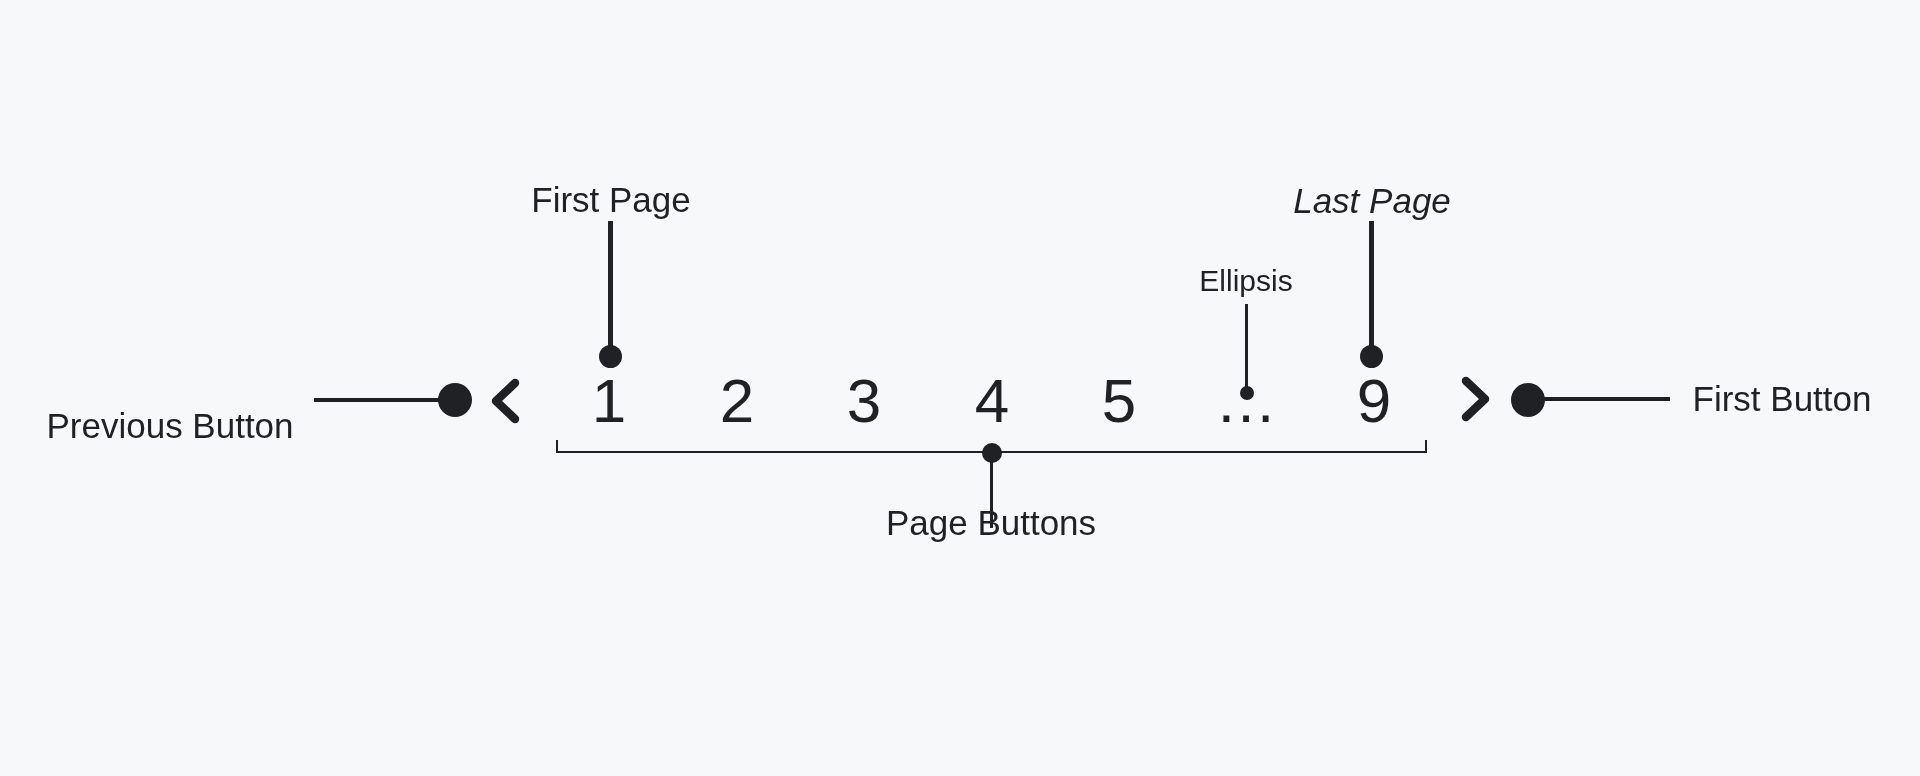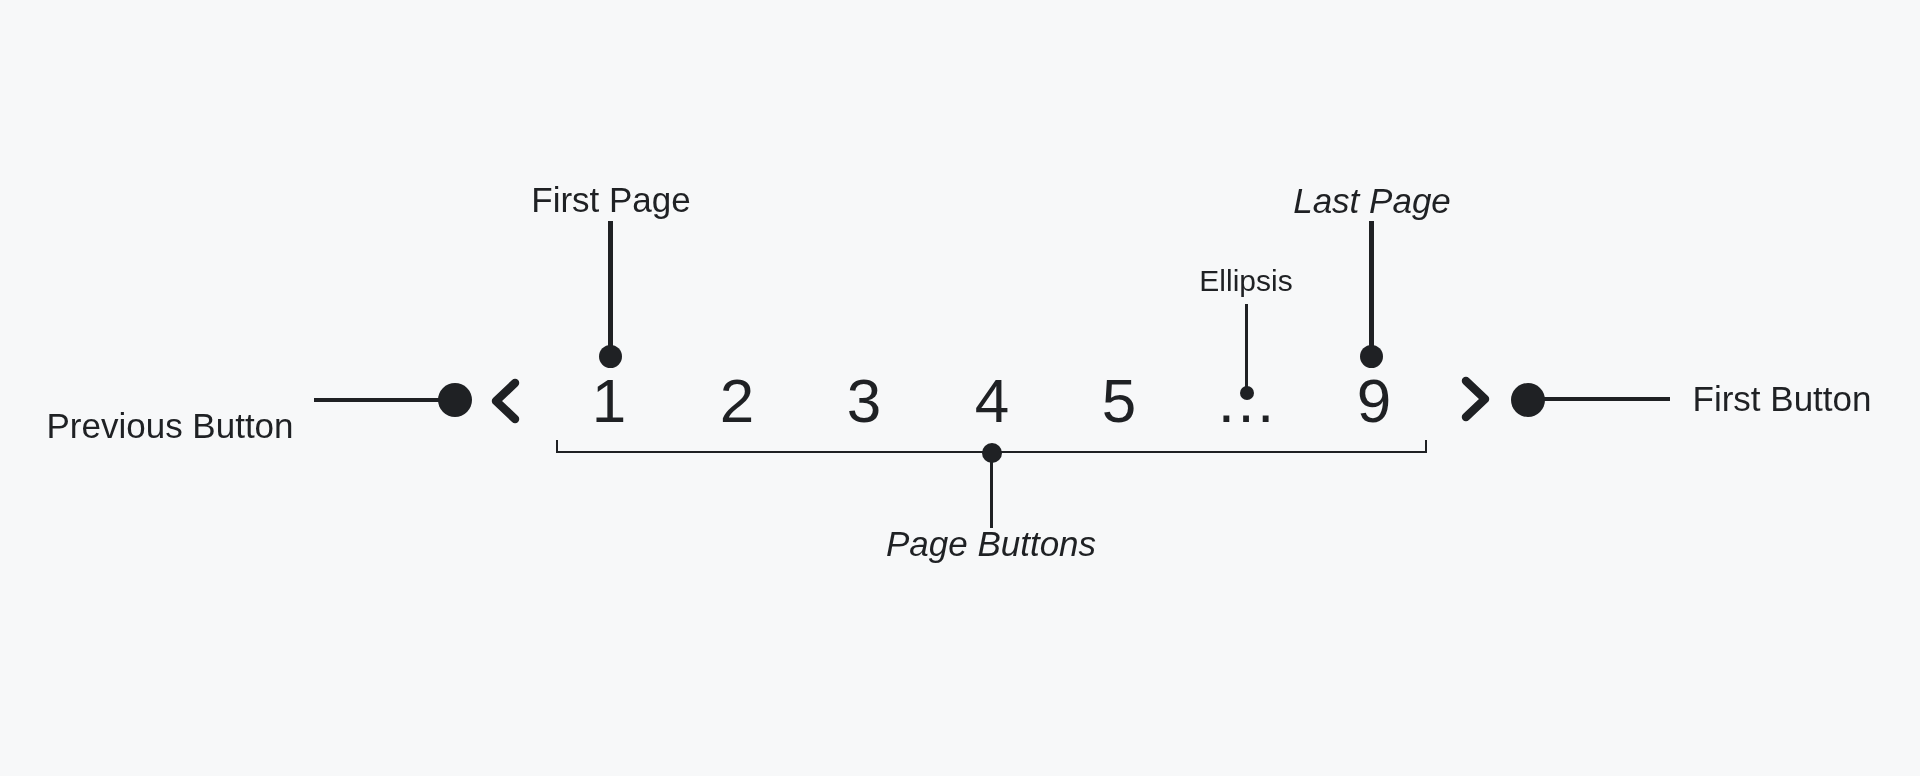--- a/index.html
+++ b/index.html
@@ -70,15 +70,15 @@
       <polyline points="7,6 26,24 7,42" fill="none" stroke="#1f2124" stroke-width="8.5" stroke-linecap="round" stroke-linejoin="round"></polyline>
     </svg>
   </div>
   <div class="dot" style="left:1511px; top:383px; width:34px; height:34px;"></div>
   <div class="line" style="left:1542px; top:397px; width:128px; height:4px;"></div>
   <div class="label" style="left:1782px; top:399px;">First Button</div>
 
   <div class="bracket"></div>
   <div class="dot" style="left:982px; top:443px; width:20px; height:20px;"></div>
   <div class="line" style="left:990px; top:453px; width:3px; height:75px;"></div>
-  <div class="label" style="left:991px; top:544px;font-style:italic;">Page Buttons</div>
+  <div class="label" style="left:991px; top:523px;">Page Buttons</div>
 
 </div>
 
 </body></html>

